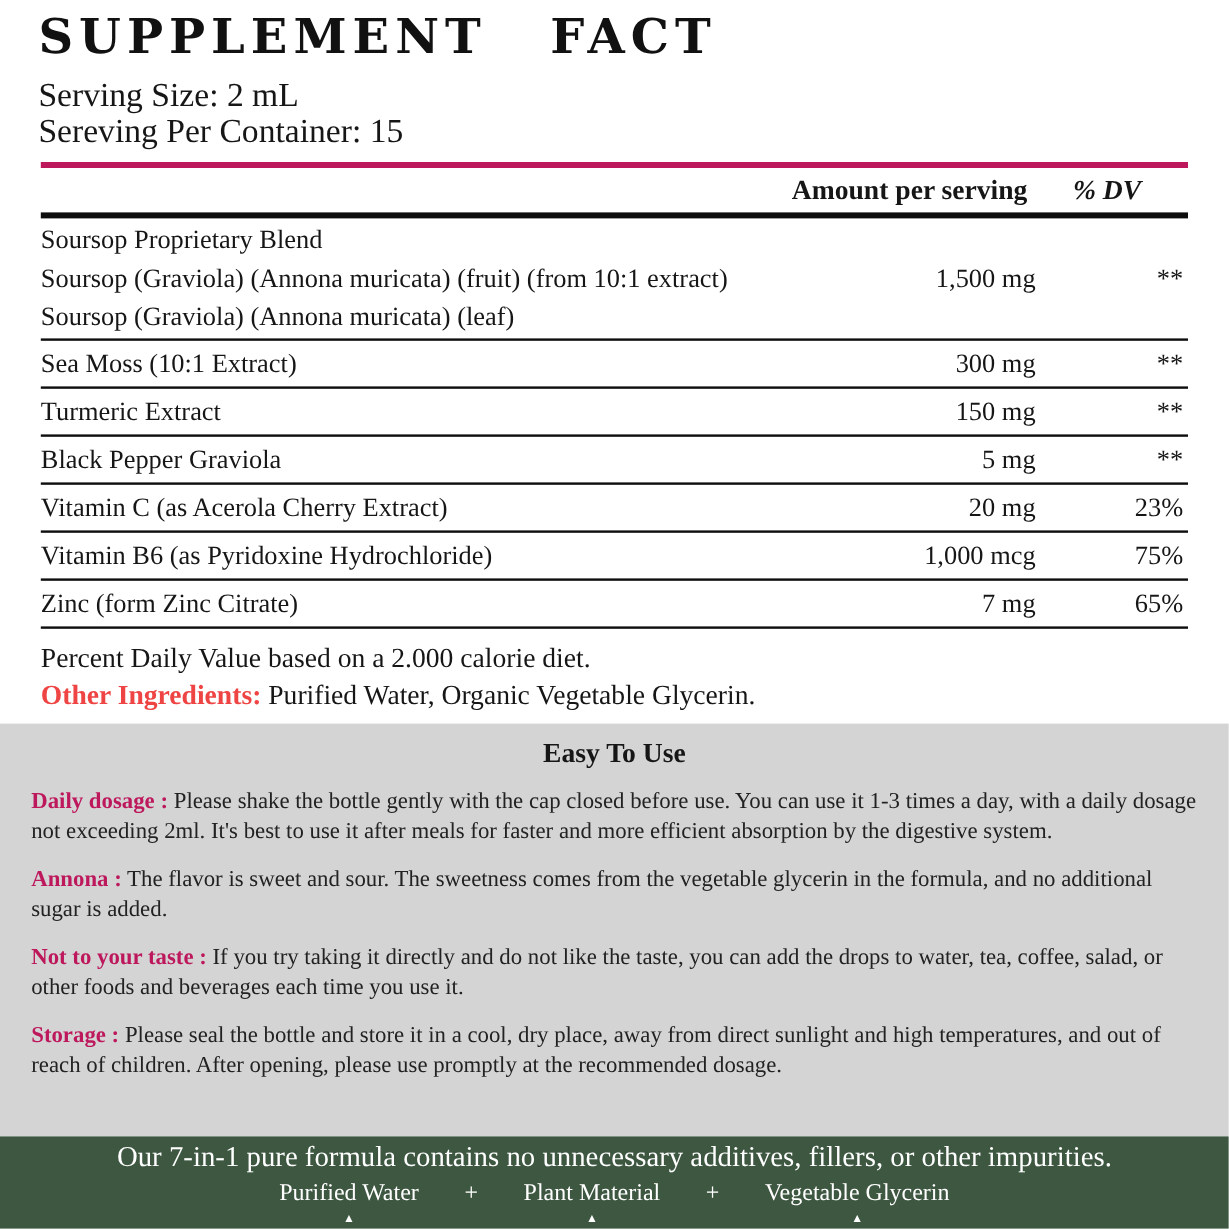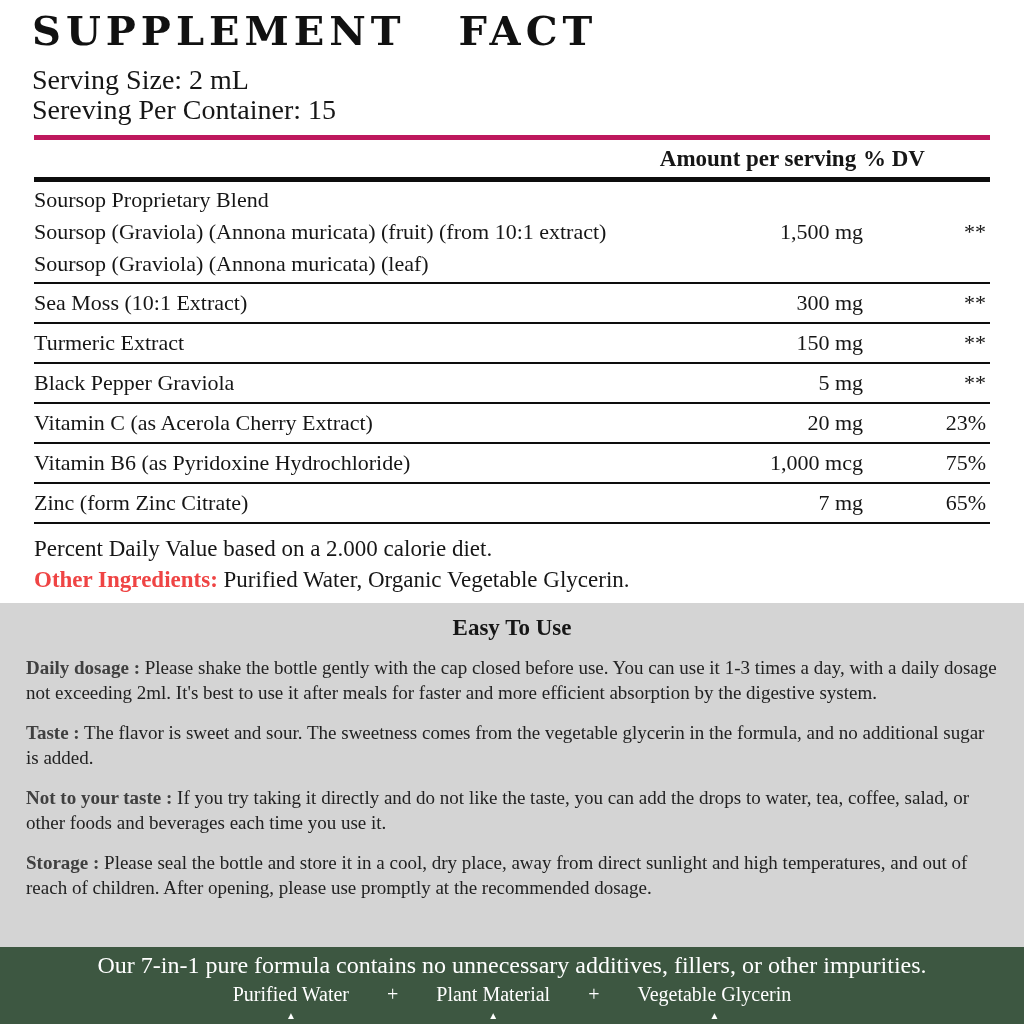--- a/index.html
+++ b/index.html
@@ -17,21 +17,21 @@
   .serving-info { margin-top: 11px; font-size: 28px; line-height: 30px; }
 
   
   .facts-table { margin: 10px 34px 0 34px; }
   .t-head {
     border-top: 5px solid #be185d; border-bottom: 5px solid #0d0d0d;
     display: grid; grid-template-columns: 1fr 210px 127px;
     align-items: center; height: 47px; font-weight: bold; font-size: 23px;
   }
   .t-head .col-amount { text-align: center; }
-  .t-head .col-dv { text-align: left; padding-right: 8px; }
+  .t-head .col-dv { text-align: center; padding-right: 8px; font-style: italic; }
 
   .t-row {
     display: grid; grid-template-columns: 1fr 210px 127px;
     align-items: center; min-height: 40px; border-bottom: 2px solid #0d0d0d;
     font-size: 22px;
   }
   .t-row .cell-amount { text-align: right; }
   .t-row .cell-dv { text-align: right; padding-right: 4px; }
 
   .t-row.blend { min-height: 100px; align-items: center; }
@@ -41,21 +41,21 @@
   .notes { margin: 9px 34px 0 34px; font-size: 23px; line-height: 31px; }
   .notes b { color: #ef4444; }
 
   
   .usage-section {
     margin-top: 8px; background: #d4d4d4; flex: 1 1 auto;
     padding: 8px 26px 4px 26px; overflow: hidden;
   }
   .usage-heading { text-align: center; font-size: 23px; font-weight: bold; margin: 4px 0 14px 0; }
   .usage-para { font-size: 19px; line-height: 25px; margin-bottom: 15px; color: #222; }
-  .usage-para b { color: #404040; }
+  .usage-para b { color: #be185d; }
 
   
   .green-footer {
     flex: 0 0 77px; background: #3d5741; color: #ffffff;
     text-align: center; padding-top: 6px;
   }
   .tagline { font-size: 24px; line-height: 24px; }
   .footer-row {
     margin-top: 5px; display: flex; justify-content: center;
     align-items: flex-start; gap: 38px;
@@ -144,21 +144,21 @@
 
   <div class="usage-section">
     <div class="usage-heading">Easy To Use</div>
 
     <div class="usage-para">
       <b>Daily dosage :</b>
       <span>Please shake the bottle gently with the cap closed before use. You can use it 1-3 times a day, with a daily dosage not exceeding 2ml. It's best to use it after meals for faster and more efficient absorption by the digestive system.</span>
     </div>
 
     <div class="usage-para">
-      <b>Taste :</b>
+      <b>Annona :</b>
       <span>The flavor is sweet and sour. The sweetness comes from the vegetable glycerin in the formula, and no additional sugar is added.</span>
     </div>
 
     <div class="usage-para">
       <b>Not to your taste :</b>
       <span>If you try taking it directly and do not like the taste, you can add the drops to water, tea, coffee, salad, or other foods and beverages each time you use it.</span>
     </div>
 
     <div class="usage-para">
       <b>Storage :</b>

